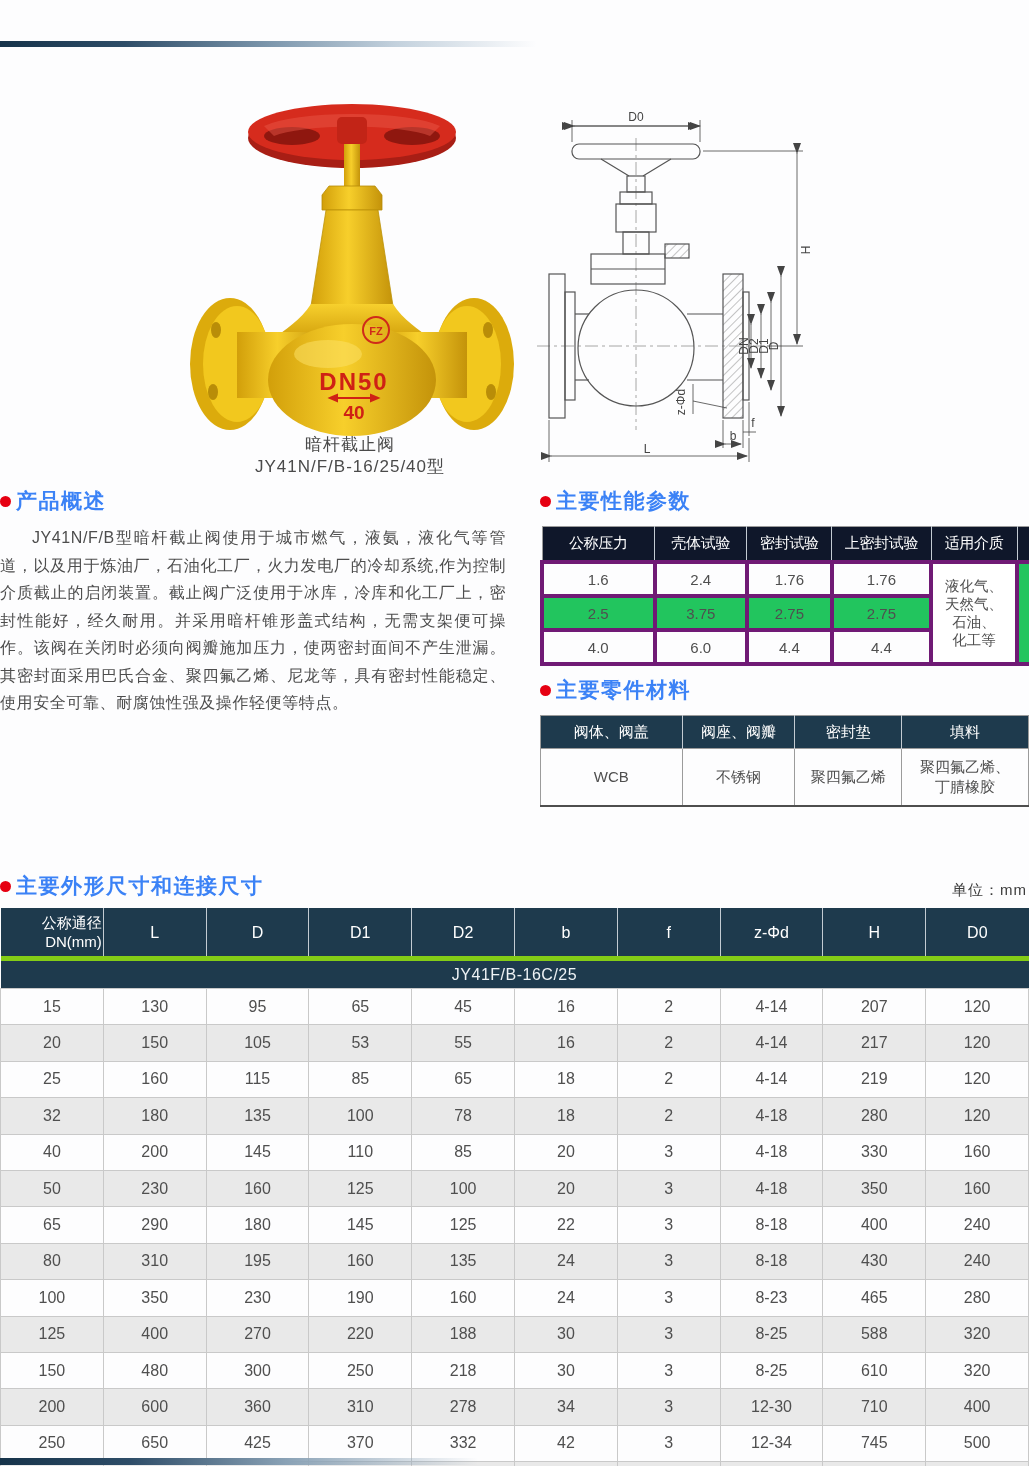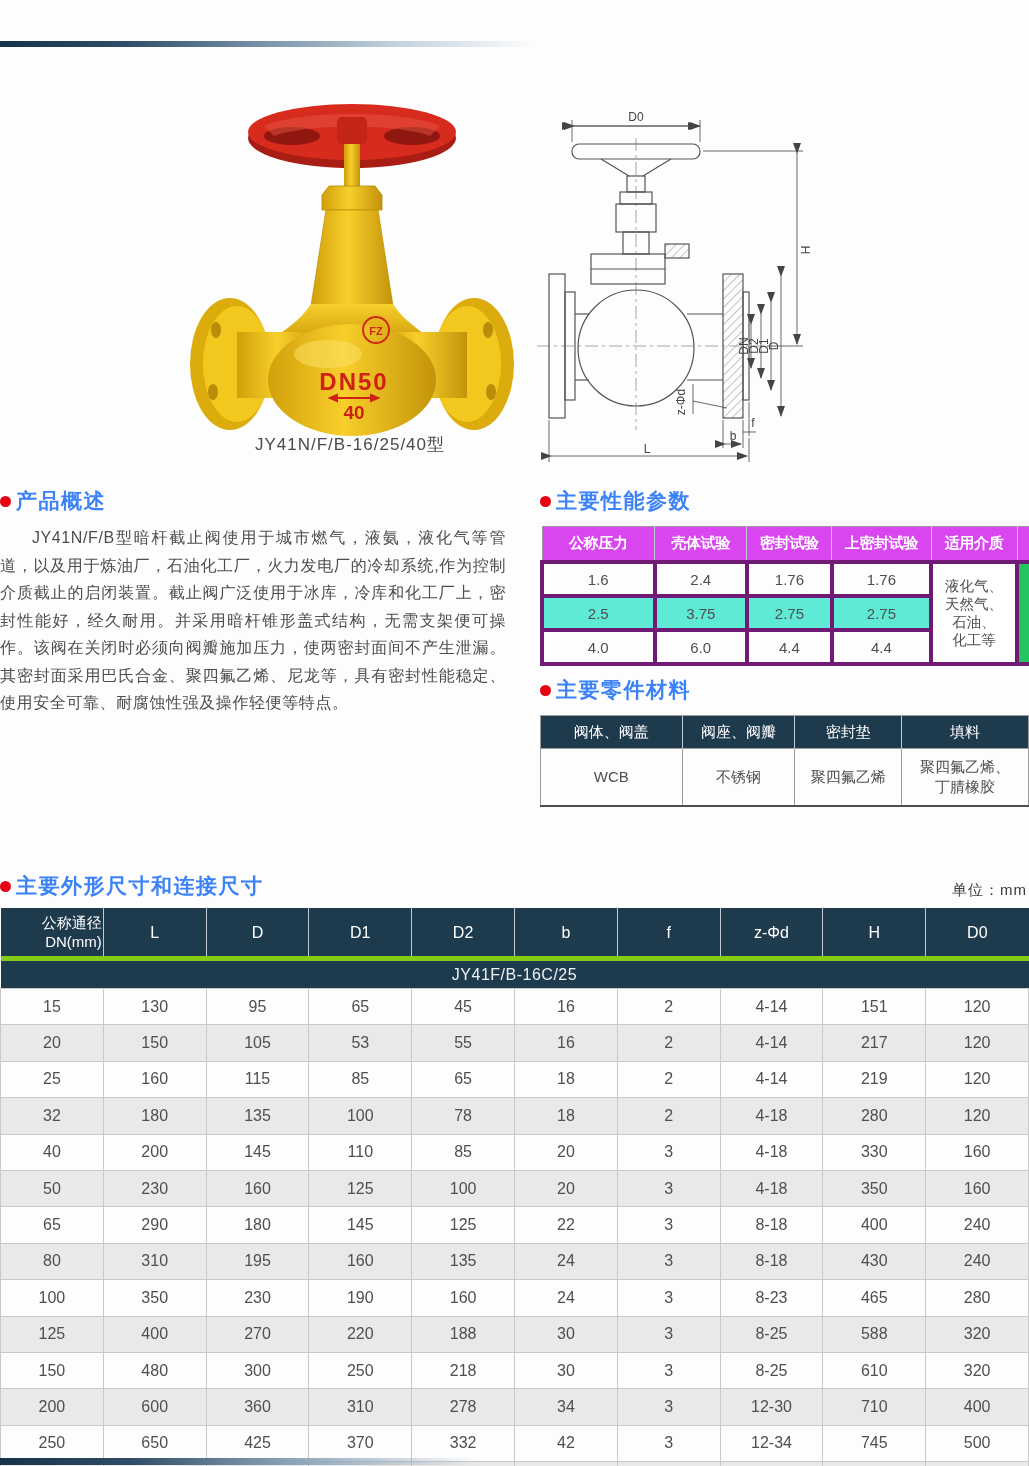--- a/index.html
+++ b/index.html
@@ -25,25 +25,25 @@
   
   .overview{position:absolute;left:0;top:487px;width:506px;}
   .overview p{margin:9px 0 0 0;font-size:16px;line-height:27.5px;letter-spacing:0.6px;
               text-align:justify;text-indent:2em;color:#4d4d4d;}
   
   table{border-collapse:collapse;table-layout:fixed;width:100%;}
   th,td{text-align:center;vertical-align:middle;white-space:pre-line;}
   
   .performance{position:absolute;left:540px;top:487px;width:567px;}
   .performance table{margin-top:11px;border:1px solid #9b9b9b;border-bottom:2px solid #4e4e4e;}
-  .performance th{background:#d946ef;color:#fff;font-weight:bold;font-size:15px;height:31px;
+  .performance th{background:#0f172a;color:#fff;font-weight:normal;font-size:15px;height:31px;
                   border-left:1px solid #c3cbd2;letter-spacing:-0.3px;}
   .performance th:first-child{border-left:none;}
   .performance td{height:28px;font-size:15px;color:#4f4f4f;border:4px solid #701a75;}
-  .performance tr.alt td{background:#5eead4;}
+  .performance tr.alt td{background:#22c55e;}
   .performance td.med{background:#fff;font-size:14.5px;line-height:18px;}
   .performance td.temp{background:#22c55e;font-size:21px;line-height:19px;}
   
   .materials{position:absolute;left:540px;top:676px;width:489px;}
   .materials table{margin-top:11px;border:1px solid #9b9b9b;border-bottom:2px solid #4e4e4e;padding-left:48px;}
   .materials th{background:#1e3a4d;color:#fff;font-weight:normal;font-size:15px;height:30px;
                 border-left:1px solid #c3cbd2;}
   .materials th:first-child{border-left:none;}
   .materials td{height:54px;font-size:15px;color:#4f4f4f;border:1px solid #9b9b9b;line-height:20px;}
   
@@ -114,20 +114,21 @@
       <text x="196" y="243" text-anchor="middle" font-size="11" fill="#cf2a1a" font-weight="bold">FZ</text>
     </g>
     <g fill="#cf2115" font-weight="bold">
       <text x="174" y="298" text-anchor="middle" font-size="24" letter-spacing="2">DN50</text>
       <path d="M150,306 h48 M150,306 l7,-3 v6 z M198,306 l-7,-3 v6 z" stroke="#cf2115" stroke-width="2" fill="#cf2115"></path>
       <text x="174" y="327" text-anchor="middle" font-size="19">40</text>
     </g>
   </svg>
 
   <div class="caption">
+    <div>暗杆截止阀</div>
     <div>JY41N/F/B-16/25/40型</div>
   </div>
 
   <svg class="tdraw" viewBox="0 0 290 384">
     <defs>
       <pattern id="hatch" width="6" height="6" patternUnits="userSpaceOnUse" patternTransform="rotate(45)">
         <line x1="0" y1="0" x2="0" y2="6" stroke="#8a8a8a" stroke-width="1"></line>
       </pattern>
       <marker id="ar" markerWidth="12" markerHeight="8" refX="10" refY="4" orient="auto" markerUnits="userSpaceOnUse">
         <path d="M0,0 L11,4 L0,8 Z" fill="#444"></path>
@@ -321,21 +322,21 @@
       <tbody>
           <tr>
             <td>15</td>
             <td>130</td>
             <td>95</td>
             <td>65</td>
             <td>45</td>
             <td>16</td>
             <td>2</td>
             <td>4-14</td>
-            <td>151</td>
+            <td>207</td>
             <td>120</td>
           </tr>
           <tr class="alt">
             <td>20</td>
             <td>150</td>
             <td>105</td>
             <td>53</td>
             <td>55</td>
             <td>16</td>
             <td>2</td>

